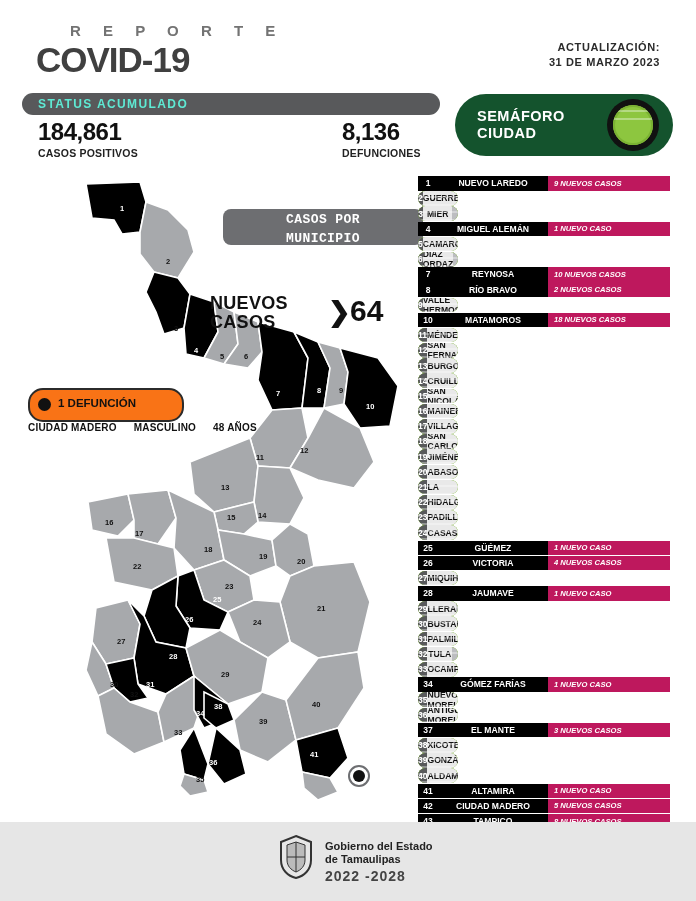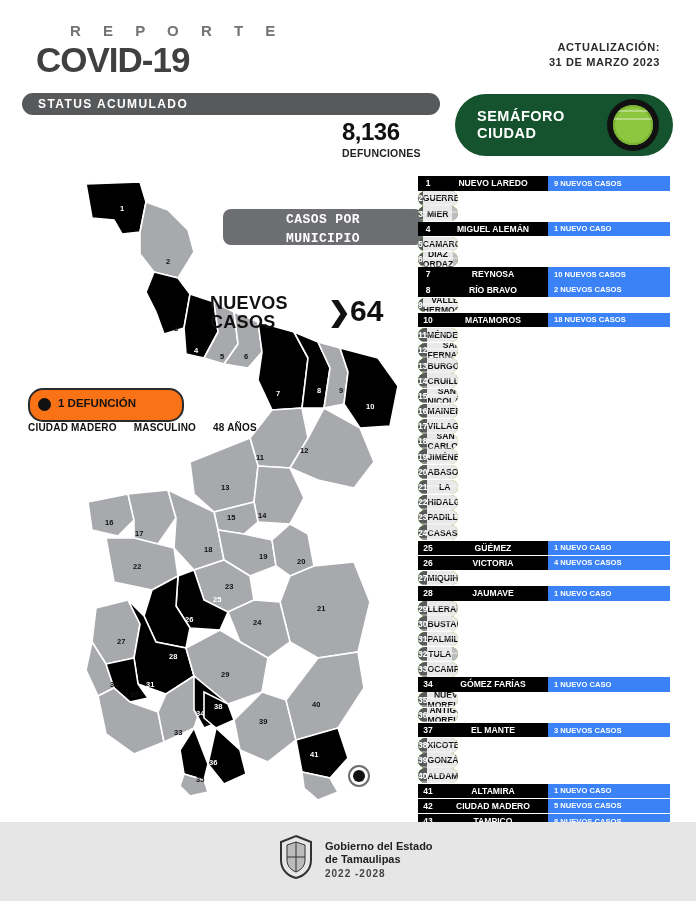--- a/index.html
+++ b/index.html
@@ -24,21 +24,21 @@
   .actual{
     position:absolute;right:36px;top:40px;
     text-align:right;font-size:11px;font-weight:bold;letter-spacing:.6px;color:#2b2b2b;line-height:15px;
   }
   
   .status-bar{
     position:absolute;left:22px;top:93px;width:418px;height:22px;
     background:#58595b;border-radius:11px 11px 11px 11px;
   }
   .status-bar .lbl{
-    position:absolute;left:16px;top:4px;color:#ffffff;font-size:12px;font-weight:bold;letter-spacing:1.4px;
+    position:absolute;left:16px;top:4px;color:#5eead4;font-size:12px;font-weight:bold;letter-spacing:1.4px;
   }
   .stats{position:absolute;left:22px;top:118px;width:430px;height:46px;}
   .stat{position:absolute;top:0;}
   .stat .num{font-size:24px;font-weight:bold;color:#111;letter-spacing:-.5px;}
   .stat .cap{font-size:10.5px;font-weight:bold;color:#222;letter-spacing:.2px;margin-top:1px;}
   .stat1{left:16px;}
   .stat2{left:163px;}
   .stat3{left:320px;}
   
   .semaforo{
@@ -77,50 +77,54 @@
   .def-txt{position:absolute;left:28px;top:7px;font-size:11.5px;font-weight:bold;color:#111;}
   .def-detail{position:absolute;left:10px;top:250px;font-size:10px;font-weight:bold;color:#111;letter-spacing:.2px;}
   .def-detail span{margin-right:14px;}
   .mapimg{position:absolute;left:0;top:0;width:400px;height:640px;}
   .mlabel{position:absolute;font-size:7.5px;font-weight:bold;color:#fff;}
   .mlabel.dark{color:#111;}
   
   .table{position:absolute;left:418px;top:176px;width:252px;}
   .row{height:14.6px;display:flex;align-items:stretch;margin-bottom:.6px;}
   .rnum{width:20px;font-size:8.5px;font-weight:bold;display:flex;align-items:center;justify-content:center;}
-  .rname{width:110px;font-size:8.6px;font-weight:bold;display:flex;align-items:center;justify-content:center;text-align:center;}
+  .rname{width:110px;font-size:8.6px;font-weight:bold;display:flex;align-items:center;justify-content:center;text-align:left;}
   .rcases{flex:1;font-size:7.6px;font-weight:bold;display:flex;align-items:center;padding-left:6px;}
   .row.light .rnum{background:#58595b;color:#fff;}
   .row.light .rname{background:#e9e9e9;color:#111;}
   .row.light .rcases{background:#bcbdc0;color:#111;}
   .row.dark .rnum{background:#000;color:#fff;}
   .row.dark .rname{background:#000;color:#fff;}
-  .row.dark .rcases{background:#3b82f6;color:#fff;}
+  .row.dark .rcases{background:#be185d;color:#fff;font-style:italic;}
   
   .footer{position:absolute;left:0;top:822px;width:696px;height:79px;background:#e6e6e6;}
   .shield{position:absolute;left:277px;top:12px;width:38px;height:46px;}
   .gob-txt{position:absolute;left:325px;top:18px;font-size:11px;font-weight:bold;color:#222;line-height:13px;}
-  .gob-years{position:absolute;left:325px;top:46px;font-size:10px;font-weight:bold;color:#444;letter-spacing:1px;}
+  .gob-years{position:absolute;left:325px;top:46px;font-size:14px;font-weight:bold;color:#444;letter-spacing:1px;}
 </style>
 </head>
 <body>
 
 <div class="header">
   <div class="rep-word">R E P O R T E</div>
   <div class="covid-title">COVID-19</div>
   <div class="actual">
     <div>ACTUALIZACIÓN:</div>
     <div>31 DE MARZO 2023</div>
   </div>
 </div>
 
 <div class="status-bar">
   <div class="lbl">STATUS ACUMULADO</div>
 </div>
 <div class="stats">
+  <div class="stat stat1">
+    <div class="num">184,861</div>
+    <div class="cap">CASOS POSITIVOS</div>
+  </div>
   <div class="stat stat3">
     <div class="num">8,136</div>
     <div class="cap">DEFUNCIONES</div>
   </div>
 </div>
 
 <div class="semaforo">
   <div class="txt">
     <div>SEMÁFORO</div>
     <div>CIUDAD</div>

